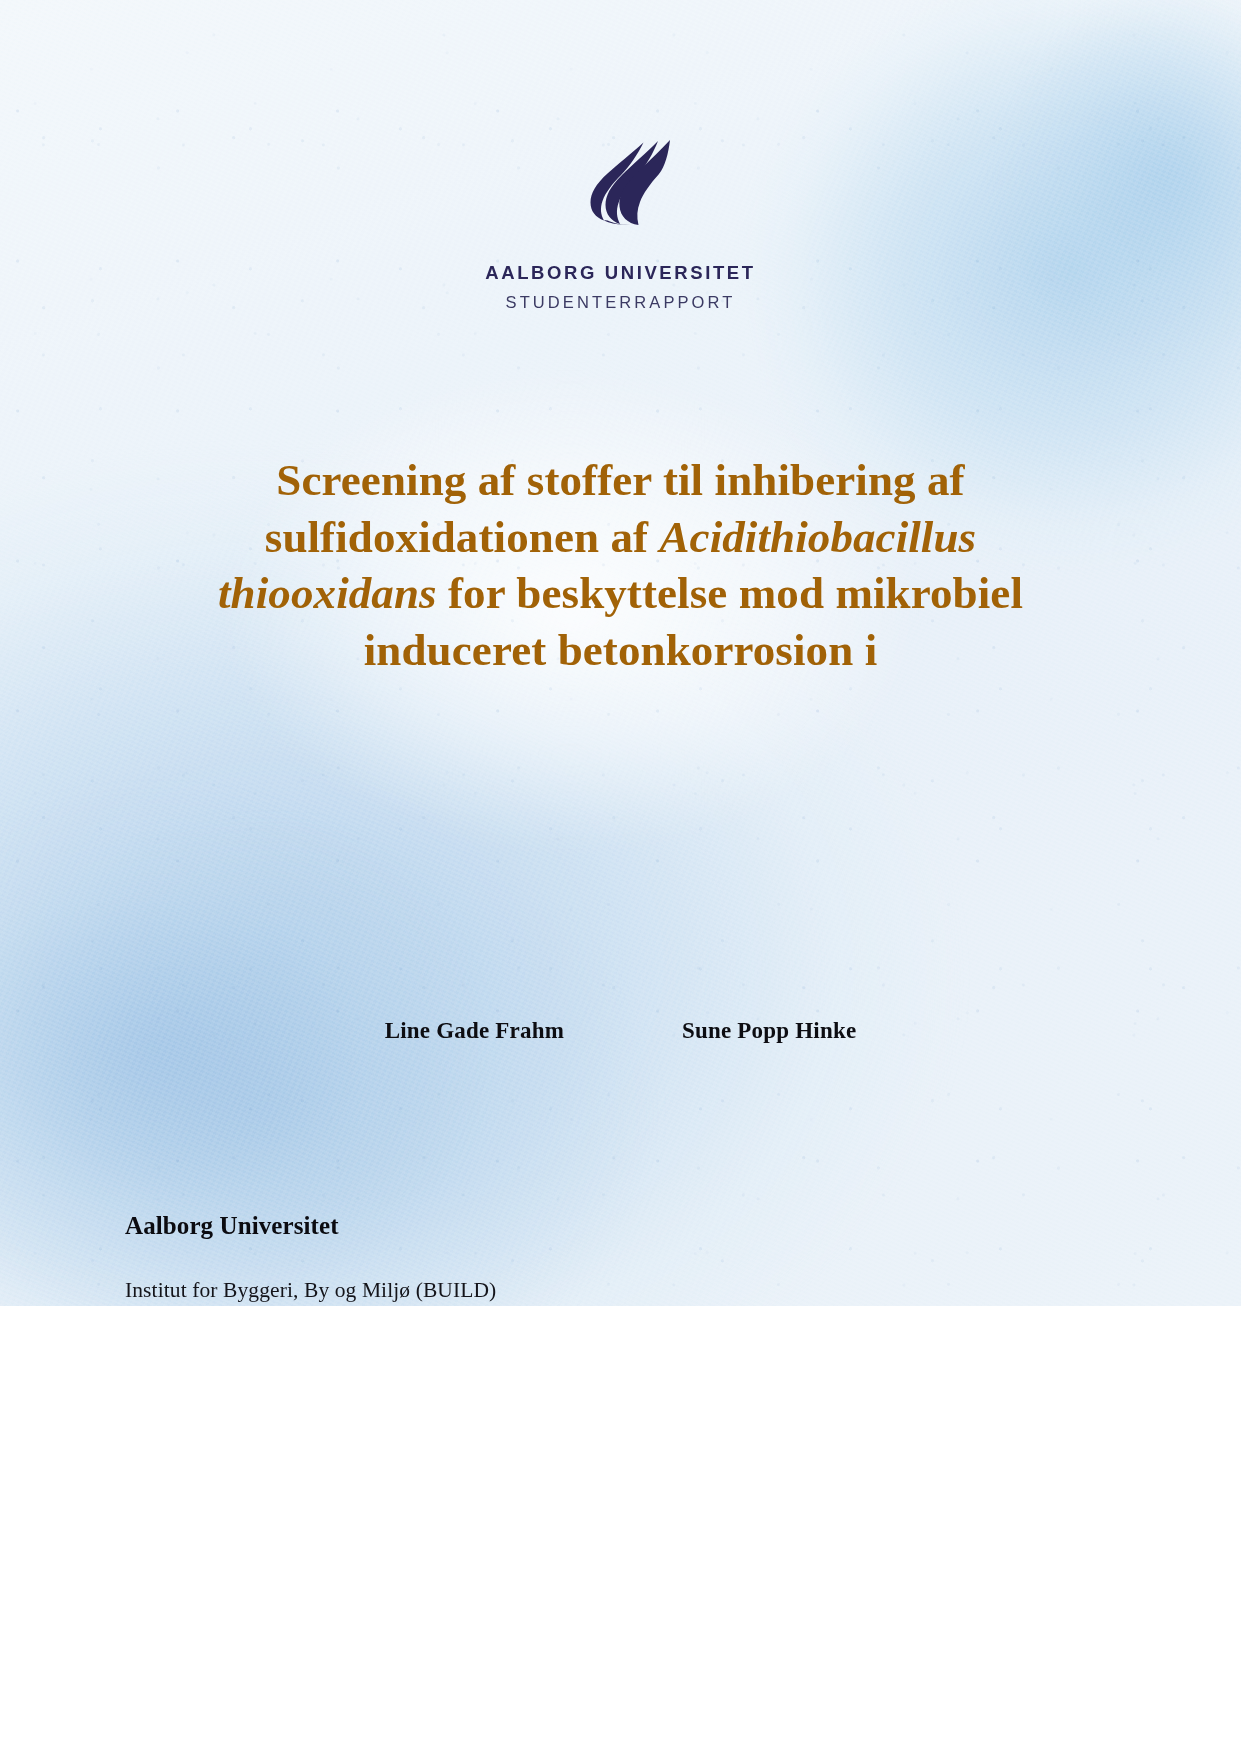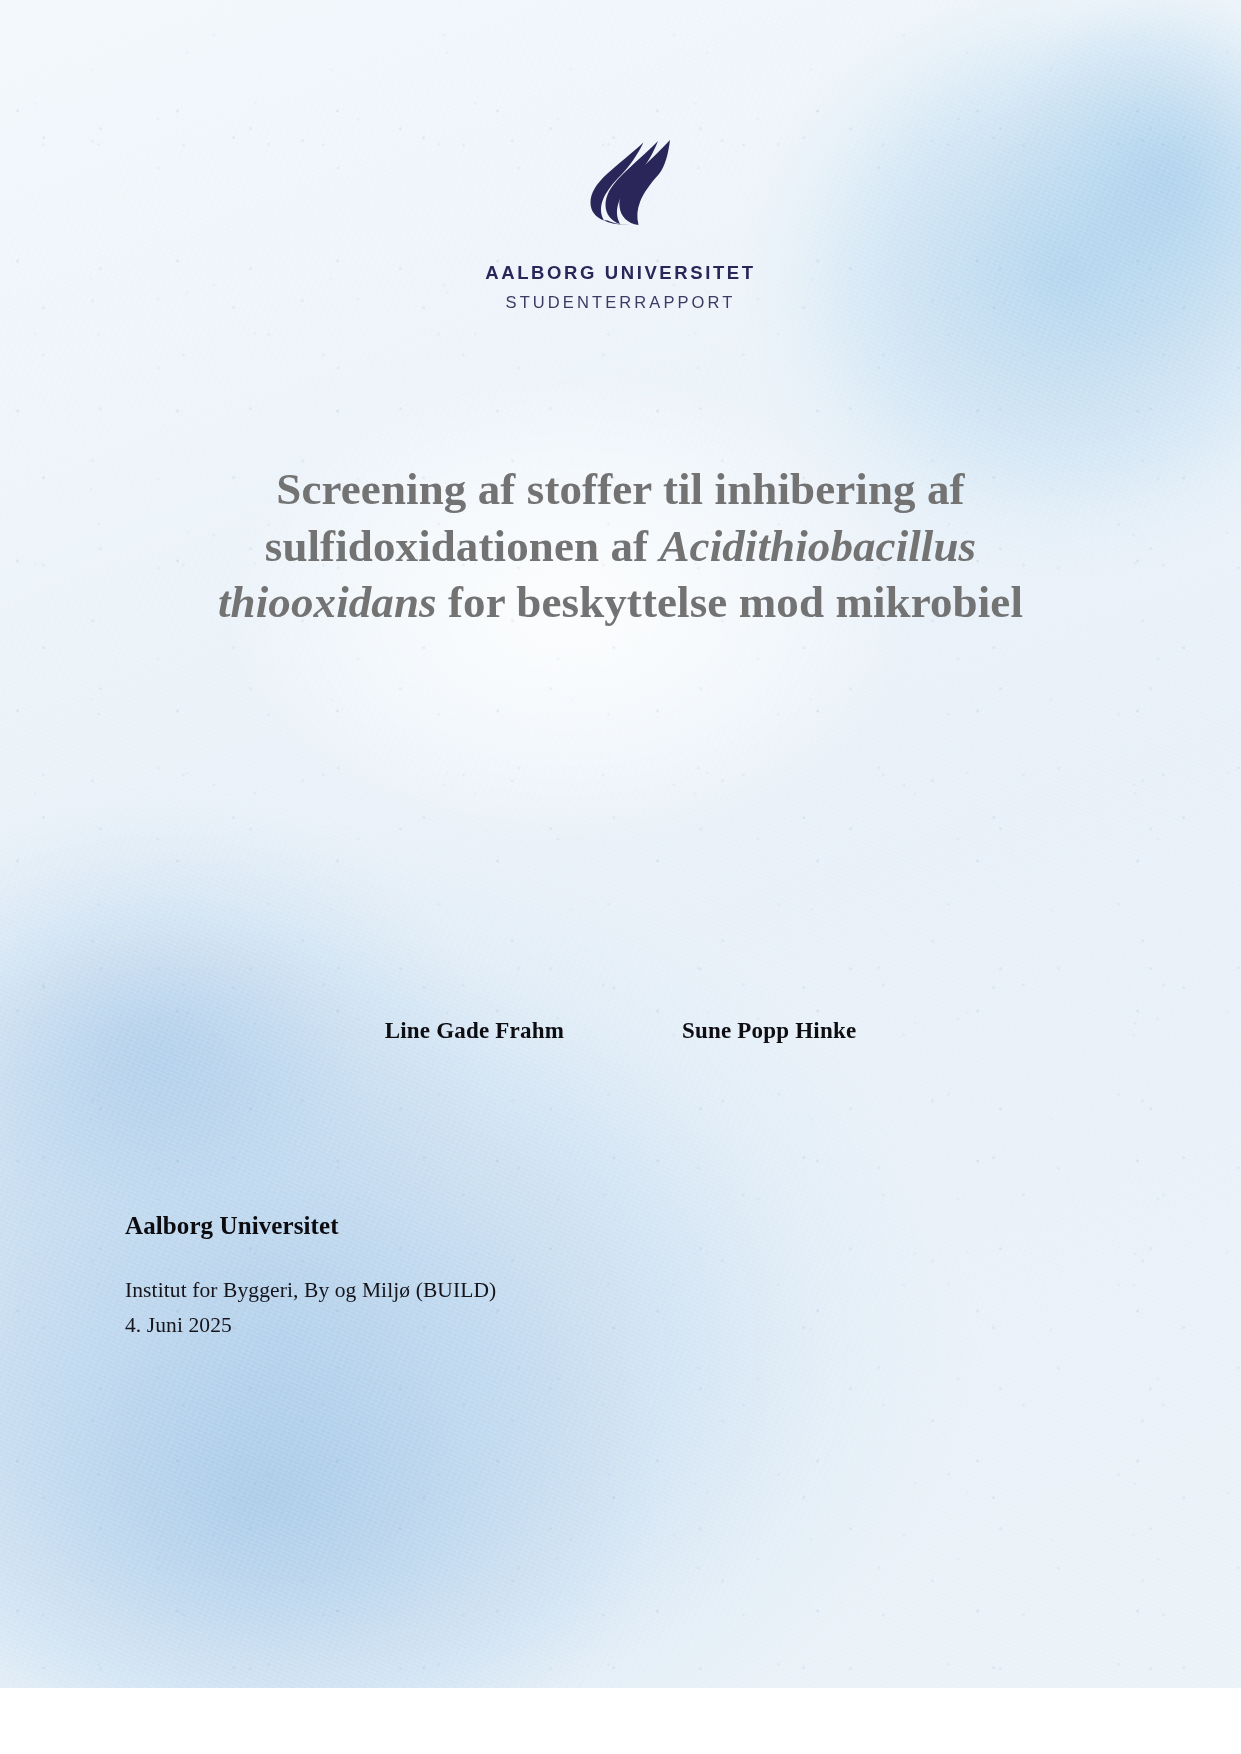--- a/index.html
+++ b/index.html
@@ -7,21 +7,21 @@
     padding: 0;
     background: #ffffff;
   }
   body {
     font-family: "Liberation Serif", serif;
   }
 
   .page {
     position: relative;
     width: 1241px;
-    height: 1688px;
+    height: 1306px;
     overflow: hidden;
     background: #eef4fa;
     isolation: isolate;
   }
 
   
   .bg-base {
     position: absolute;
     inset: 0;
     background:
@@ -165,26 +165,26 @@
 
   
   .title-block {
     position: absolute;
     top: 452px;
     left: 100px;
     right: 100px;
     text-align: center;
   }
   .title {
-    margin: 9px;
+    margin: 0;
     font-family: "Liberation Serif", serif;
     font-weight: 700;
     font-size: 45px;
     line-height: 1.26;
-    color: #737373;
+    color: #a16207;
     letter-spacing: 0.1px;
   }
   .title em {
     font-style: italic;
   }
 
   
   .authors {
     position: absolute;
     top: 1018px;
@@ -250,21 +250,21 @@
           <path d="M89 1 C76.5 13.5 63 25 52.5 35.5 C41.5 46.5 36.5 55.5 36.5 65 C36.5 74 42 81 51 84 C47.5 77.5 47 70.5 49.5 63 C52.5 54 59 45 68.5 35 C77 26 84 13.5 89 1 Z"></path>
           <path d="M101 0 C89 13 75.5 25 65 36 C54 47.5 49.5 56.5 50.5 66.5 C51.5 76.5 58.5 83.5 69.5 85 C67.5 77 68 69.5 71 62 C74.5 53 81 44 90 34 C96 27 99.5 13 101 0 Z"></path>
           <path d="M35 80.5 C40.5 83 47 84.5 54 84.5 C56.5 84.5 59 84.3 61.5 84 L61.5 84 C55 85 47.5 84 41 81.5 C39 80.8 37 80 35 80.5 Z"></path>
         </g>
       </svg>
       <div class="logo-wordmark">AALBORG UNIVERSITET</div>
       <div class="logo-subwordmark">STUDENTERRAPPORT</div>
     </div>
 
     <div class="title-block">
-      <h1 class="title"><span>Screening af stoffer til inhibering af</span><br><span>sulfidoxidationen af </span><em>Acidithiobacillus</em><br><em>thiooxidans</em><span> for beskyttelse mod mikrobiel</span><br><br></h1>
+      <h1 class="title"><span>Screening af stoffer til inhibering af</span><br><span>sulfidoxidationen af </span><em>Acidithiobacillus</em><br><em>thiooxidans</em><span> for beskyttelse mod mikrobiel</span><br><span>induceret betonkorrosion i</span><br></h1>
     </div>
 
     <div class="authors">
       <div class="author-name">Line Gade Frahm</div>
       <div class="author-name">Sune Popp Hinke</div>
     </div>
 
     <div class="info-block">
       <div class="info-heading">Aalborg Universitet</div>
       <div class="info-line">Institut for Byggeri, By og Miljø (BUILD)</div>

